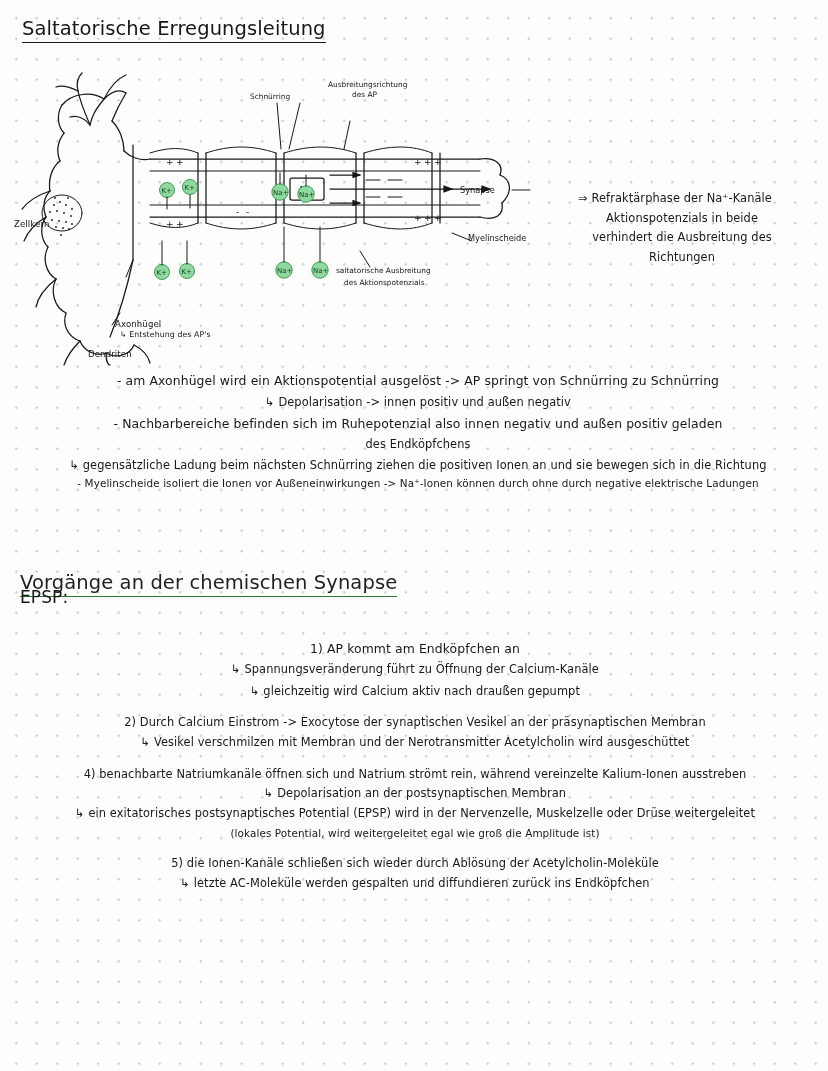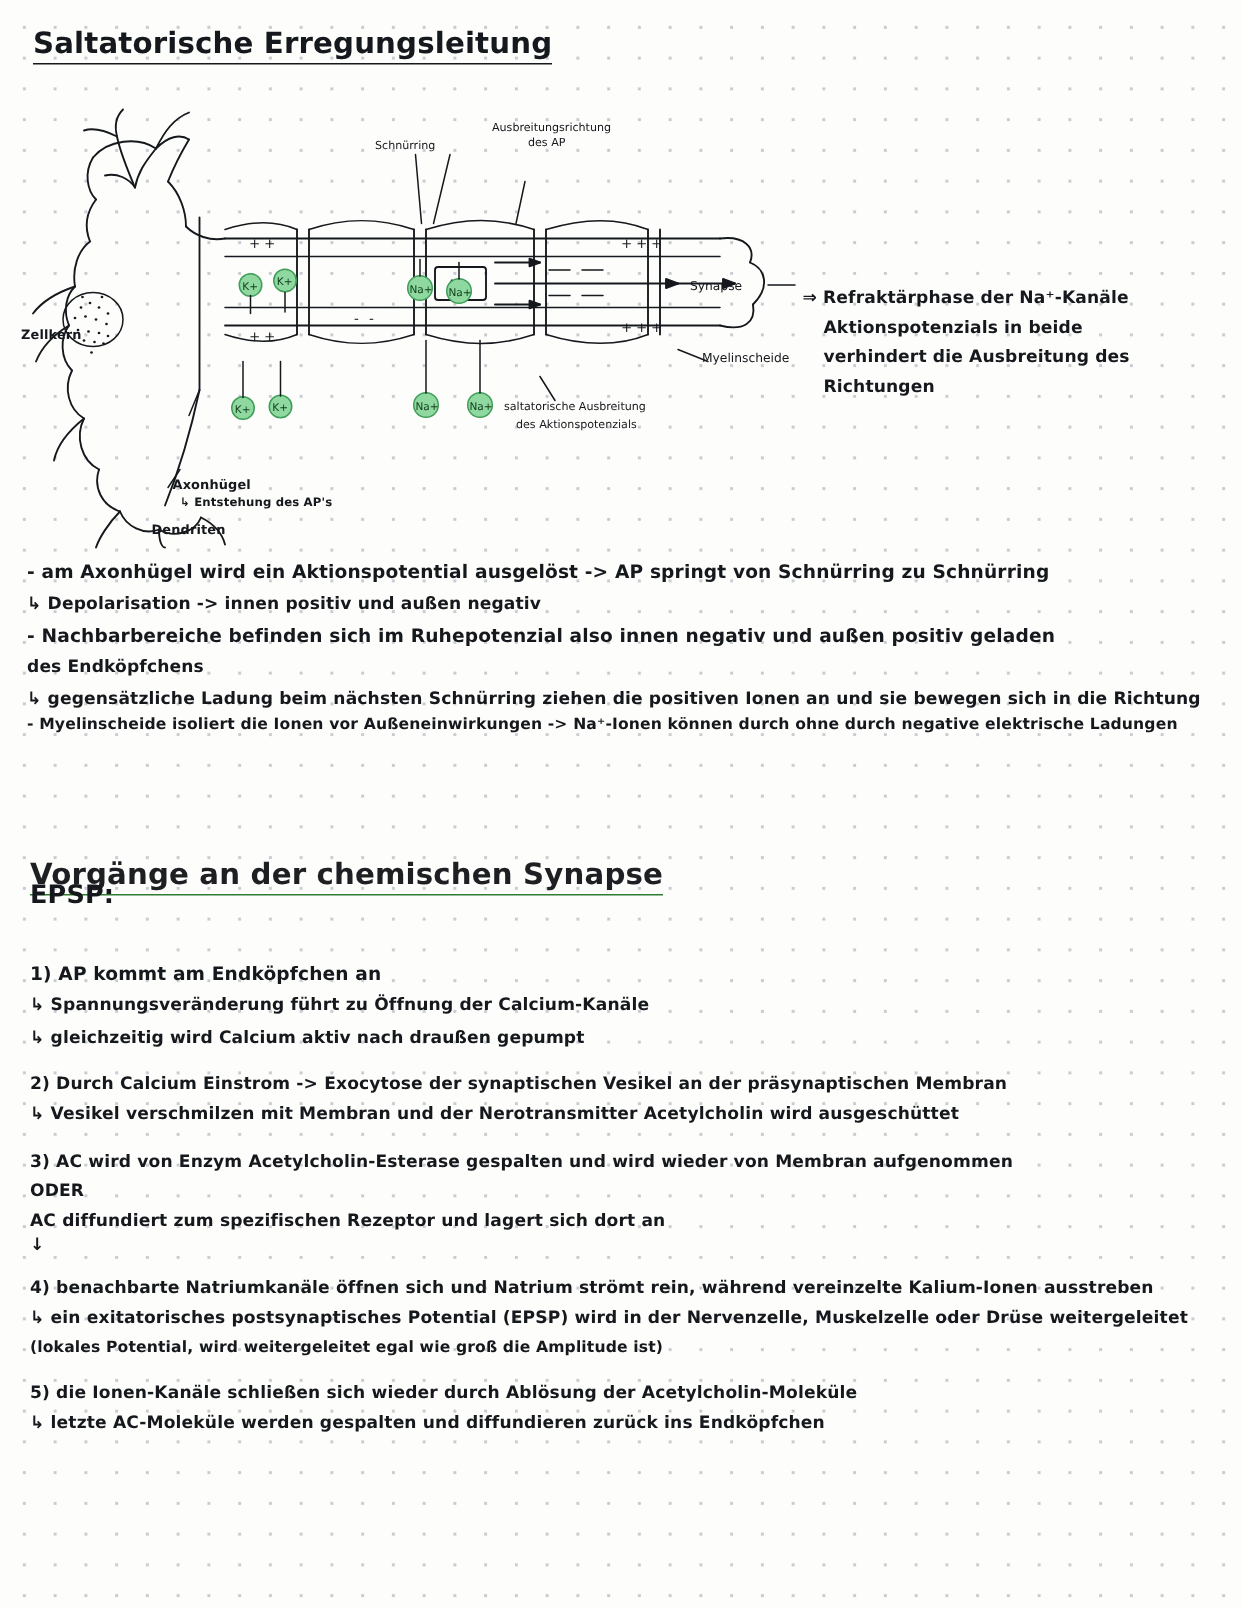--- a/index.html
+++ b/index.html
@@ -19,22 +19,23 @@
     position: absolute;
     inset: 0;
     background-color: #fdfdfb;
     background-image: radial-gradient(#c9cdd2 1.1px, transparent 1.1px);
     background-size: 20.5px 20.5px;
     background-position: 6px 8px;
   }
   .hand {
     font-family: "DejaVu Sans", sans-serif;
     color: #15181c;
-    font-weight: 700;
+    font-weight: 400;
     letter-spacing: 0.1px;
+    text-align: center;
   }
   .abs { position: absolute; }
 
   
   .h-title {
     font-size: 19.5px;
     color: #15181c;
     border-bottom: 1.6px solid #15181c;
     padding-bottom: 2px;
     display: inline-block;
@@ -284,21 +285,21 @@
       <text class="lbl sm" x="328" y="42">Ausbreitungsrichtung</text>
       <text class="lbl sm" x="352" y="52">des AP</text>
       <text class="lbl" x="460" y="148">Synapse</text>
       <text class="lbl" x="468" y="196">Myelinscheide</text>
       <text class="lbl sm" x="336" y="228">saltatorische Ausbreitung</text>
       <text class="lbl sm" x="344" y="240">des Aktionspotenzials</text>
     </svg>
   </div>
 
   <div class="abs hand tiny" style="left:14px; top:220px;">Zellkern</div>
-  <div class="abs hand tiny" style="left:101px; top:350px;">Dendriten</div>
+  <div class="abs hand tiny" style="left:88px; top:350px;">Dendriten</div>
   <div class="abs hand tiny" style="left:115px; top:320px;">Axonhügel</div>
   <div class="abs hand tiny t2" style="left:120px; top:331px;">↳ Entstehung des AP's</div>
 
   <div class="abs" style="left:535px; top:192px; width:280px;">
     <div class="hand line sm" style="margin-bottom:6px;">⇒ Refraktärphase der Na⁺-Kanäle</div>
     <div class="hand line sm" style="margin-bottom:6px; margin-left:14px;">Aktionspotenzials in beide</div>
     <div class="hand line sm" style="margin-bottom:6px; margin-left:14px;">verhindert die Ausbreitung des</div>
     <div class="hand line sm" style="margin-left:14px;">Richtungen</div>
   </div>
 
@@ -321,29 +322,24 @@
       <div class="hand line" style="margin-bottom:6px;">1) AP kommt am Endköpfchen an</div>
       <div class="hand line sm" style="margin-bottom:8px;">   ↳ Spannungsveränderung führt zu Öffnung der Calcium-Kanäle</div>
       <div class="hand line sm">   ↳ gleichzeitig wird Calcium aktiv nach draußen gepumpt</div>
     </div>
 
     <div style="margin-bottom:18px;">
       <div class="hand line sm" style="margin-bottom:6px;">2) Durch Calcium Einstrom -&gt; Exocytose der synaptischen Vesikel an der präsynaptischen Membran</div>
       <div class="hand line sm">   ↳ Vesikel verschmilzen mit Membran und der Nerotransmitter Acetylcholin wird ausgeschüttet</div>
     </div>
 
-    <div style="margin-bottom:16px;">
-      <div class="hand line sm" style="margin-bottom:6px;">3) AC wird von Enzym Acetylcholin-Esterase gespalten und wird wieder von Membran aufgenommen</div>
-      <div class="hand line sm" style="margin-bottom:6px;">     ODER</div>
-      <div class="hand line sm" style="margin-bottom:2px;">   AC diffundiert zum spezifischen Rezeptor und lagert sich dort an</div>
-      <div class="hand line sm">                    ↓</div>
-    </div>
 
     <div style="margin-bottom:18px;">
       <div class="hand line sm" style="margin-bottom:6px;">4) benachbarte Natriumkanäle öffnen sich und Natrium strömt rein, während vereinzelte Kalium-Ionen ausstreben</div>
+      <div class="hand line sm" style="margin-bottom:6px;">   ↳ Depolarisation an der postsynaptischen Membran</div>
       <div class="hand line sm" style="margin-bottom:6px;">   ↳ ein exitatorisches postsynaptisches Potential (EPSP) wird in der Nervenzelle, Muskelzelle oder Drüse weitergeleitet</div>
       <div class="hand line xs">      (lokales Potential, wird weitergeleitet egal wie groß die Amplitude ist)</div>
     </div>
 
     <div>
       <div class="hand line sm" style="margin-bottom:6px;">5) die Ionen-Kanäle schließen sich wieder durch Ablösung der Acetylcholin-Moleküle</div>
       <div class="hand line sm">   ↳ letzte AC-Moleküle werden gespalten und diffundieren zurück ins Endköpfchen</div>
     </div>
 
   </div>

